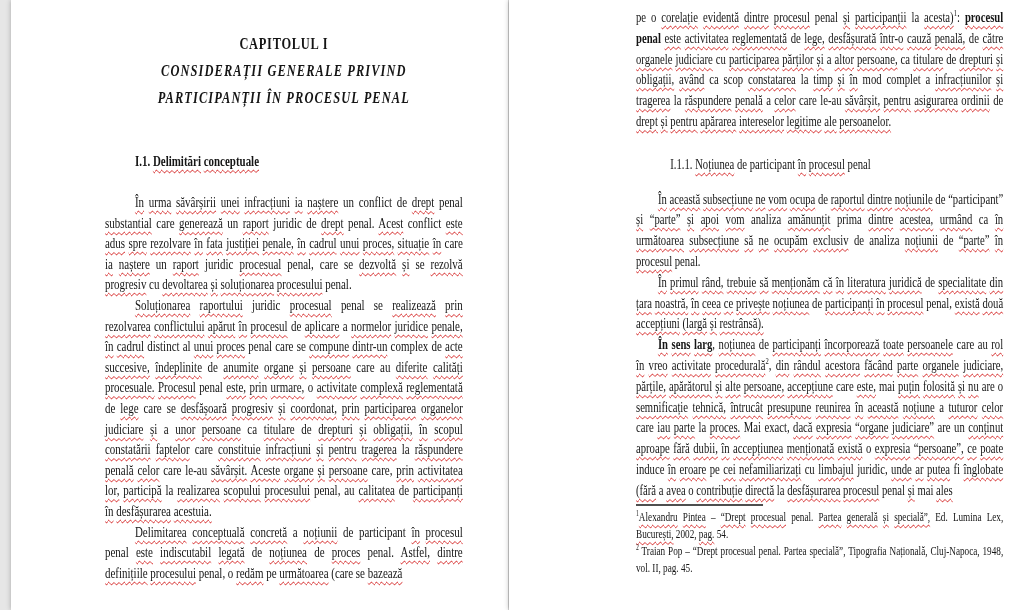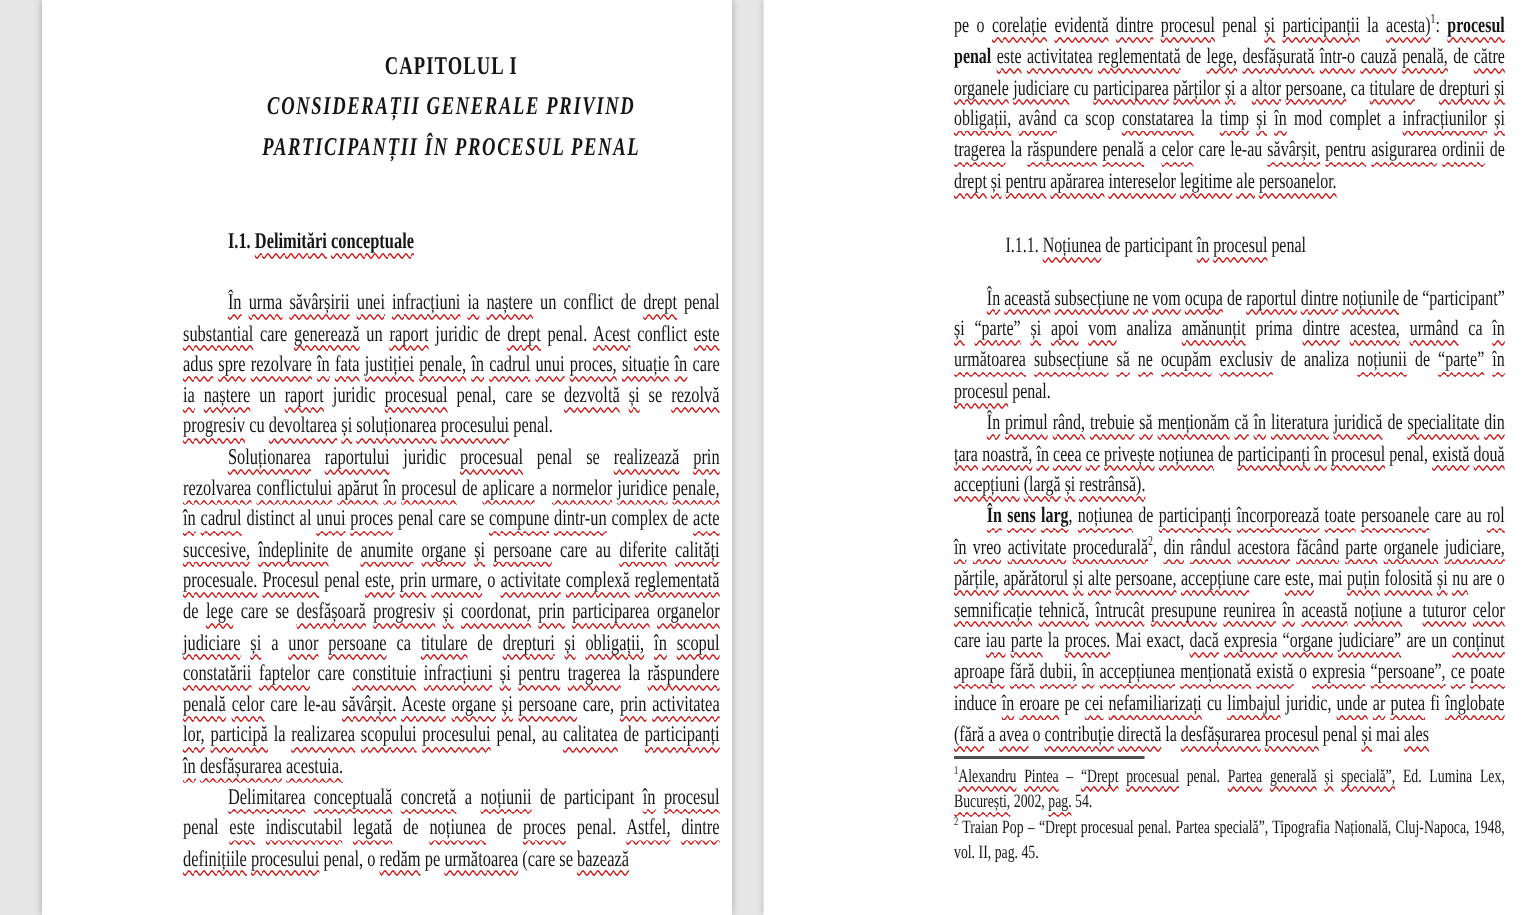--- a/index.html
+++ b/index.html
@@ -1,20 +1,20 @@
 <!DOCTYPE html>
 <html><head>
 <meta charset="utf-8">
 <style>
   html,body{margin:0;padding:0;background:#e6e6e6;}
   .screen{position:relative;width:1024px;height:610px;background:#e6e6e6;overflow:hidden;
           font-family:"Liberation Serif","DejaVu Serif",serif;color:#151515;}
   .page{position:absolute;top:0;height:610px;background:#ffffff;overflow:hidden;
         box-shadow:0 0 5px rgba(0,0,0,.28);}
-  .page-left{left:28px;width:460px;}
+  .page-left{left:11px;width:497px;}
   .page-right{left:509px;width:492px;padding-left:32px;}
   .content{transform:scaleX(.73);transform-origin:0 0;}
   .content-left{margin-left:94px;width:490px;padding-top:30px;}
   .content-right{margin-left:95px;width:503px;padding-top:7px;}
   .chapter-title{font-weight:bold;font-size:17px;letter-spacing:1px;text-align:center;line-height:27px;}
   .chapter-sub{font-weight:bold;font-style:italic;font-size:17px;letter-spacing:1.5px;text-align:center;line-height:27px;}
   .section-heading{font-weight:bold;font-size:15px;line-height:21px;text-indent:41px;margin-top:40px;}
   .subsection-heading{font-size:14.6px;line-height:20.8px;padding-left:47px;margin-top:22px;}
   .body{font-size:15px;line-height:20.6px;text-align:justify;}
   .content-right .body{font-size:14.6px;line-height:20.8px;}

